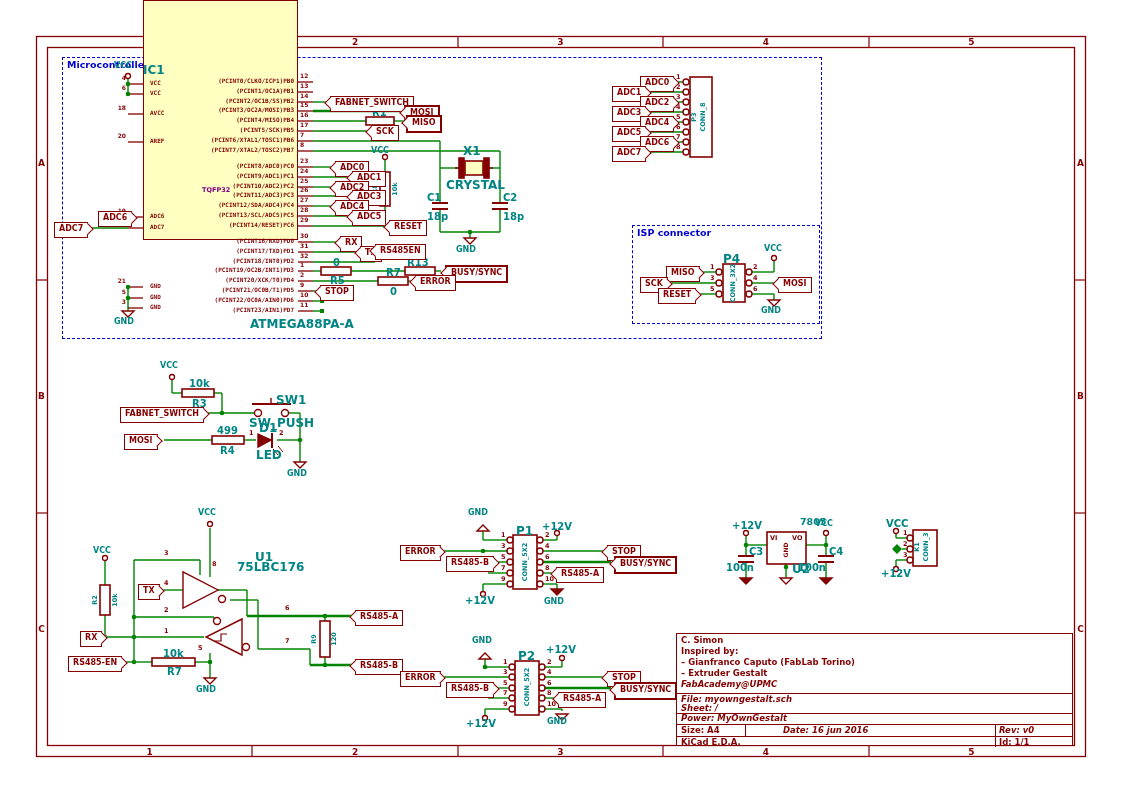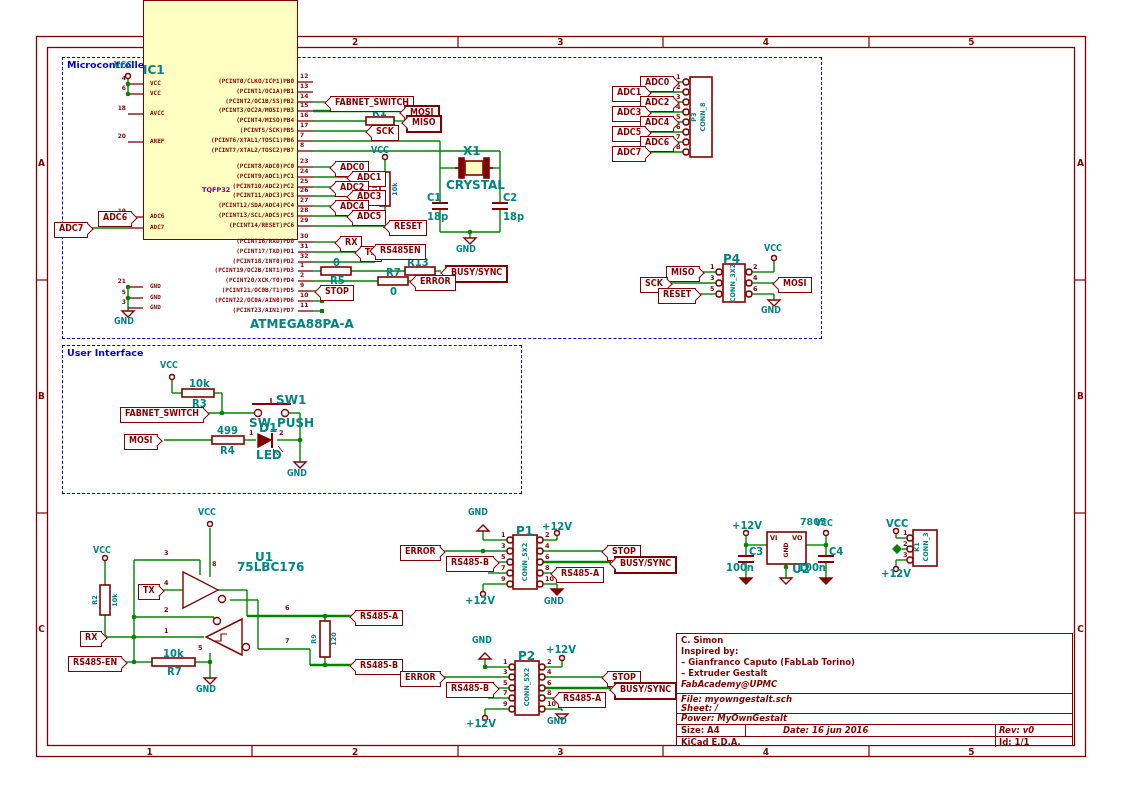--- a/index.html
+++ b/index.html
@@ -359,22 +359,22 @@
       <div class="zone" style="left: 971.3px; top: 751.5px;">5</div>
       <div class="zone" style="left: 41.5px; top: 163.35px;">A</div>
       <div class="zone" style="left: 1080.5px; top: 163.35px;">A</div>
       <div class="zone" style="left: 41.5px; top: 396.05px;">B</div>
       <div class="zone" style="left: 1080.5px; top: 396.05px;">B</div>
       <div class="zone" style="left: 41.5px; top: 628.75px;">C</div>
       <div class="zone" style="left: 1080.5px; top: 628.75px;">C</div>
       <div class="section" style="left: 62px; top: 57px; width: 758px; height: 280px;">
         <div class="sectitle">Microcontroller</div>
       </div>
-      <div class="section" style="left: 62px; top: 345px; width: 458px; height: 147px;">
-        <div class="sectitle">User Interface</div>
+      <div class="section" style="left: 632px; top: 225px; width: 186px; height: 97px;">
+        <div class="sectitle">ISP connector</div>
       </div>
       <div class="chip" style="left: 143px; top: 0px;"></div>
       <div class="pname" style="left: 150px; top: 80px;">VCC</div>
       <div class="pnum" style="left: 114px; top: 75px; width: 12px; text-align: right;">4</div>
       <div class="pname" style="left: 150px; top: 90px;">VCC</div>
       <div class="pnum" style="left: 114px; top: 85px; width: 12px; text-align: right;">6</div>
       <div class="pname" style="left: 150px; top: 110px;">AVCC</div>
       <div class="pnum" style="left: 114px; top: 105px; width: 12px; text-align: right;">18</div>
       <div class="pname" style="left: 150px; top: 138px;">AREF</div>
       <div class="pnum" style="left: 114px; top: 133px; width: 12px; text-align: right;">20</div>

